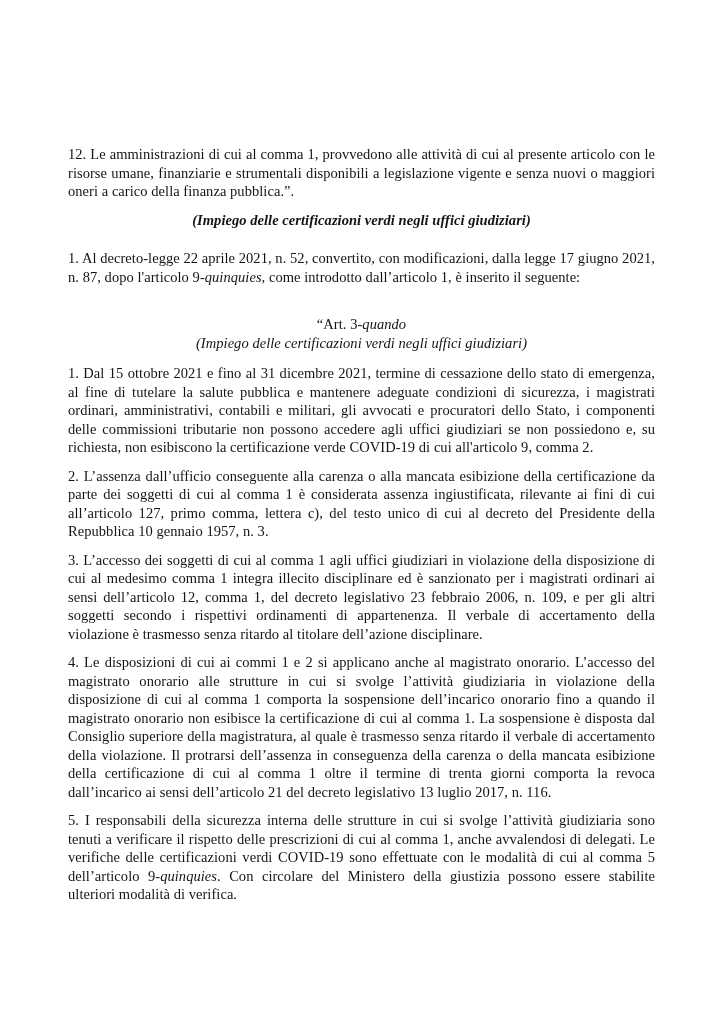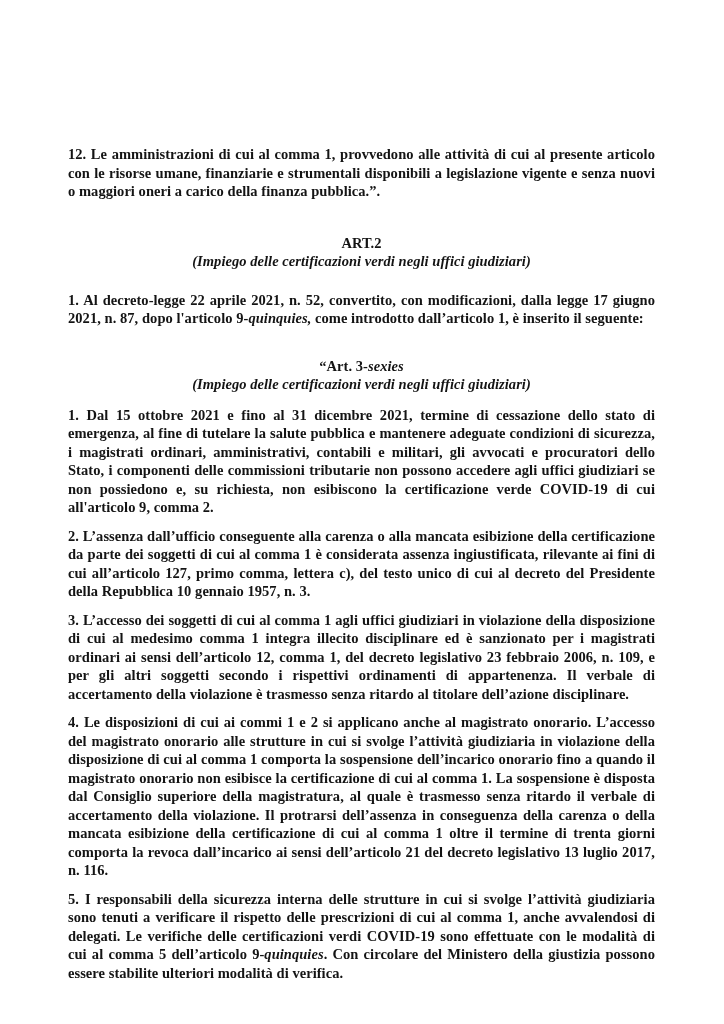--- a/index.html
+++ b/index.html
@@ -17,21 +17,21 @@
   }
   .doc-content {
     position: absolute;
     left: 68px;
     top: 145px;
     width: 587px;
     font-size: 14.5px;
     line-height: 18.5px;
     letter-spacing: 0.05px;
   }
-  .blk { margin: 0; font-weight: bold; }
+  .blk { margin: 0; }
   .p {
     text-align: justify;
     margin: 0 0 10px 0;
   }
   .heading-bold {
     text-align: center;
     font-weight: bold;
   }
   .heading-bold-italic {
     text-align: center;
@@ -51,23 +51,22 @@
   [data-name="art2-heading"]      { margin-top: 33px; }
   [data-name="art2-comma-1"]      { margin-top: 20px; }
   [data-name="art9sexies-heading"]{ margin-top: 29px; }
   [data-name="comma-1"]           { margin-top: 12px; }
 </style>
 </head>
 <body data-name="document-page">
 
 <div class="doc-content" data-name="document-body">
     <div class="blk p" data-name="para-12"><span data-name="para-12-text">12. Le amministrazioni di cui al comma 1, provvedono alle attività di cui al presente articolo con le risorse umane, finanziarie e strumentali disponibili a legislazione vigente e senza nuovi o maggiori oneri a carico della finanza pubblica.”.</span></div>
-    <div class="blk heading-bold" data-name="art2-heading"><span data-name="art2-heading-text">ART.2</span></div>
     <div class="blk heading-bold-italic" data-name="art2-subtitle"><span data-name="art2-subtitle-text">(Impiego delle certificazioni verdi negli uffici giudiziari)</span></div>
     <div class="blk p" data-name="art2-comma-1"><span data-name="art2-comma-1-text">1. Al decreto-legge 22 aprile 2021, n. 52, convertito, con modificazioni, dalla legge 17 giugno 2021, n. 87, dopo l'articolo 9-</span><span class="it" data-name="art2-comma-1-text">quinquies,</span><span data-name="art2-comma-1-text"> come introdotto dall’articolo 1, è inserito il seguente:</span></div>
-    <div class="blk heading-plain" data-name="art9sexies-heading"><span data-name="art9sexies-heading-text">“Art. 3-</span><span class="it" data-name="art9sexies-heading-text">sexies</span></div>
+    <div class="blk heading-plain" data-name="art9sexies-heading"><span data-name="art9sexies-heading-text">“Art. 3-</span><span class="it" data-name="art9sexies-heading-text">quando</span></div>
     <div class="blk heading-italic" data-name="art9sexies-subtitle"><span data-name="art9sexies-subtitle-text">(Impiego delle certificazioni verdi negli uffici giudiziari)</span></div>
     <div class="blk p" data-name="comma-1"><span data-name="comma-1-text">1. Dal 15 ottobre 2021 e fino al 31 dicembre 2021, termine di cessazione dello stato di emergenza, al fine di tutelare la salute pubblica e mantenere adeguate condizioni di sicurezza, i magistrati ordinari, amministrativi, contabili e militari, gli avvocati e procuratori dello Stato, i componenti delle commissioni tributarie non possono accedere agli uffici giudiziari se non possiedono e, su richiesta, non esibiscono la certificazione verde COVID-19 di cui all'articolo 9, comma 2.</span></div>
     <div class="blk p" data-name="comma-2"><span data-name="comma-2-text">2. L’assenza dall’ufficio conseguente alla carenza o alla mancata esibizione della certificazione da parte dei soggetti di cui al comma 1 è considerata assenza ingiustificata, rilevante ai fini di cui all’articolo 127, primo comma, lettera c), del testo unico di cui al decreto del Presidente della Repubblica 10 gennaio 1957, n. 3.</span></div>
     <div class="blk p" data-name="comma-3"><span data-name="comma-3-text">3. L’accesso dei soggetti di cui al comma 1 agli uffici giudiziari in violazione della disposizione di cui al medesimo comma 1 integra illecito disciplinare ed è sanzionato per i magistrati ordinari ai sensi dell’articolo 12, comma 1, del decreto legislativo 23 febbraio 2006, n. 109, e per gli altri soggetti secondo i rispettivi ordinamenti di appartenenza. Il verbale di accertamento della violazione è trasmesso senza ritardo al titolare dell’azione disciplinare.</span></div>
     <div class="blk p" data-name="comma-4"><span data-name="comma-4-text">4. Le disposizioni di cui ai commi 1 e 2 si applicano anche al magistrato onorario. L’accesso del magistrato onorario alle strutture in cui si svolge l’attività giudiziaria in violazione della disposizione di cui al comma 1 comporta la sospensione dell’incarico onorario fino a quando il magistrato onorario non esibisce la certificazione di cui al comma 1. La sospensione è disposta dal Consiglio superiore della magistratura, al quale è trasmesso senza ritardo il verbale di accertamento della violazione. Il protrarsi dell’assenza in conseguenza della carenza o della mancata esibizione della certificazione di cui al comma 1 oltre il termine di trenta giorni comporta la revoca dall’incarico ai sensi dell’articolo 21 del decreto legislativo 13 luglio 2017, n. 116.</span></div>
     <div class="blk p" data-name="comma-5"><span data-name="comma-5-text">5. I responsabili della sicurezza interna delle strutture in cui si svolge l’attività giudiziaria sono tenuti a verificare il rispetto delle prescrizioni di cui al comma 1, anche avvalendosi di delegati. Le verifiche delle certificazioni verdi COVID-19 sono effettuate con le modalità di cui al comma 5 dell’articolo 9-</span><span class="it" data-name="comma-5-text">quinquies</span><span data-name="comma-5-text">. Con circolare del Ministero della giustizia possono essere stabilite ulteriori modalità di verifica.</span></div>
   </div>
 
 </body></html>

